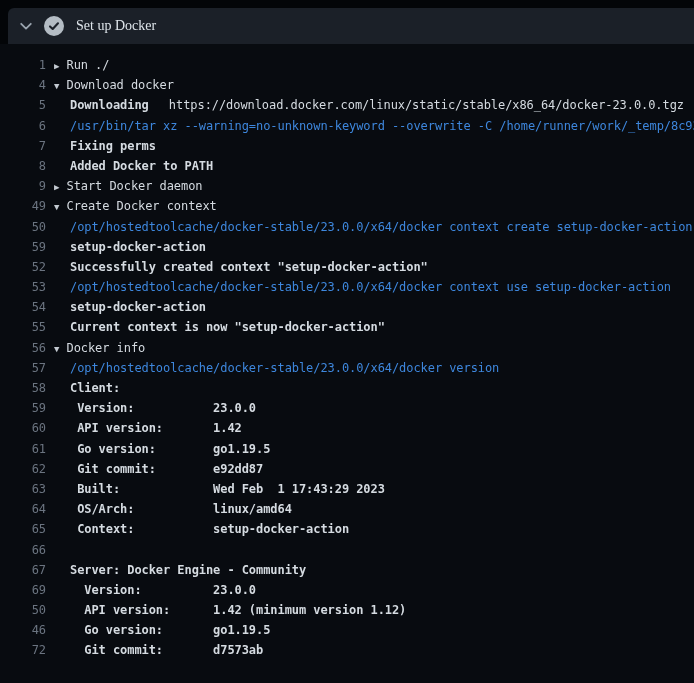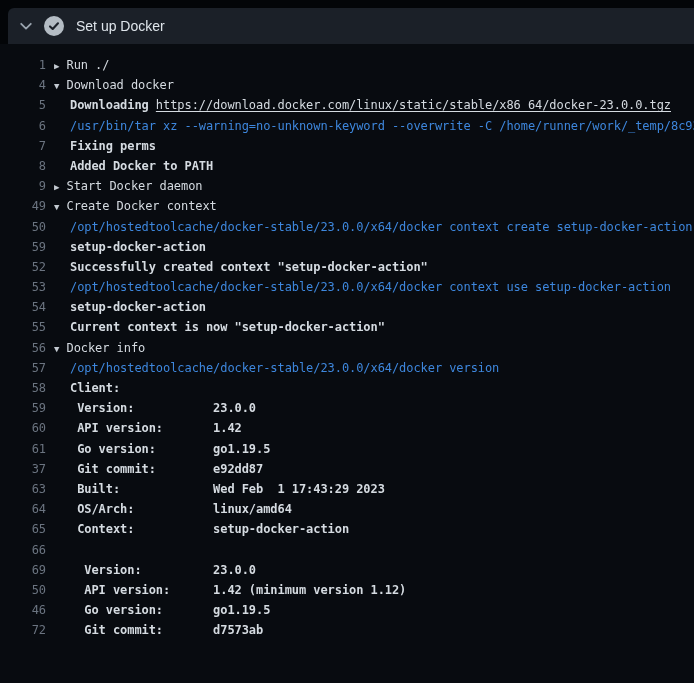--- a/index.html
+++ b/index.html
@@ -36,21 +36,21 @@
     justify-content: center;
     flex: none;
   }
   .status-icon {
     width: 20px;
     height: 20px;
     margin-right: 12px;
     flex: none;
   }
   .step-title {
-    font-family: Liberation Sans, sans-serif;
+    font-family: Liberation Serif, serif;
     font-size: 14px;
     font-weight: 400;
     color: var(--title-color, #dfe5eb);
     white-space: nowrap;
   }
   .log-panel {
     position: absolute;
     top: 44px;
     left: 0;
     width: 694px;
@@ -91,23 +91,23 @@
     width: 12.5px;
     margin-left: 8px;
     font-size: 9px;
     color: var(--arrow-color, #c3cad1);
   }
   .s-title { color: var(--text-color, #d5dbe1); }
   .s-plain { color: var(--text-color, #d5dbe1); font-weight: bold; }
   .s-cmd   { color: var(--cmd-color, #3e87dd); }
   .s-link  {
     color: var(--text-color, #d5dbe1);
-    text-decoration: underline;
     text-underline-offset: 2px;
     cursor: pointer;
+    margin-left: 13px;
   }
 </style>
 </head>
 <body>
 
 <div class="step-header">
   <span class="chevron-btn">
     <svg width="16" height="16" viewBox="0 0 16 16">
       <path d="M3.2 5.8 L8 10.6 L12.8 5.8" fill="none" stroke="#9aa4af" stroke-width="1.8" stroke-linecap="round" stroke-linejoin="round"></path>
     </svg>
@@ -197,38 +197,42 @@
   </div>
       <div class="line">
     <span class="num">60</span>
     <span class="body indent"><span class="s-plain"> API version:       1.42</span></span>
   </div>
       <div class="line">
     <span class="num">61</span>
     <span class="body indent"><span class="s-plain"> Go version:        go1.19.5</span></span>
   </div>
       <div class="line">
-    <span class="num">37</span>
+    <span class="num">62</span>
     <span class="body indent"><span class="s-plain"> Git commit:        e92dd87</span></span>
   </div>
       <div class="line">
     <span class="num">63</span>
     <span class="body indent"><span class="s-plain"> Built:             Wed Feb  1 17:43:29 2023</span></span>
   </div>
       <div class="line">
     <span class="num">64</span>
     <span class="body indent"><span class="s-plain"> OS/Arch:           linux/amd64</span></span>
   </div>
       <div class="line">
     <span class="num">65</span>
     <span class="body indent"><span class="s-plain"> Context:           setup-docker-action</span></span>
   </div>
       <div class="line">
     <span class="num">66</span>
     <span class="body indent"></span>
+  </div>
+      <div class="line">
+    <span class="num">67</span>
+    <span class="body indent"><span class="s-plain">Server: Docker Engine - Community</span></span>
   </div>
       <div class="line">
     <span class="num">69</span>
     <span class="body indent"><span class="s-plain">  Version:          23.0.0</span></span>
   </div>
       <div class="line">
     <span class="num">50</span>
     <span class="body indent"><span class="s-plain">  API version:      1.42 (minimum version 1.12)</span></span>
   </div>
       <div class="line">

